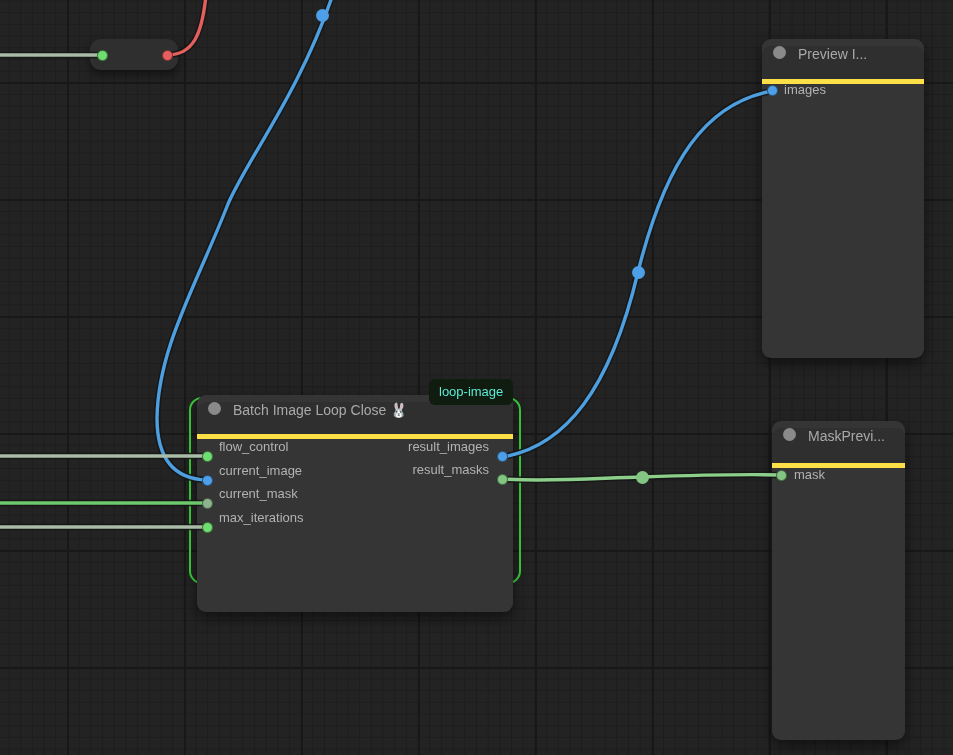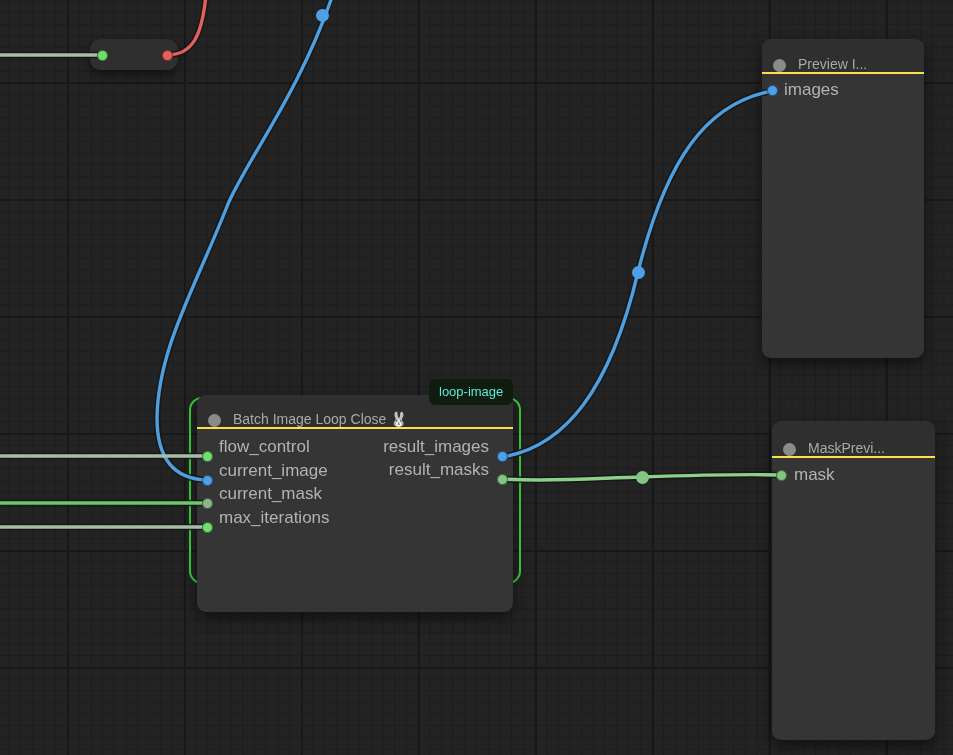--- a/index.html
+++ b/index.html
@@ -15,31 +15,31 @@
     background-size:117px 117px,117px 117px,11.7px 11.7px,11.7px 11.7px;
     background-position:67px 82px,67px 82px,8.5px .5px,8.5px .5px;
   }
   .wires{position:absolute;left:0;top:0;z-index:20;pointer-events:none;}
   .node{
     position:absolute;background:#353535;border-radius:9px;
     box-shadow:0 6px 14px rgba(0,0,0,.5);z-index:10;
   }
   .node-header{
     height:32px;background:#2f2f2f;border-radius:9px 9px 0 0;
-    border-bottom:2px solid #fde047;display:flex;align-items:flex-end;
+    border-bottom:5px solid #fde047;display:flex;align-items:flex-start;margin-top:7px;
   }
   .collapse-dot{
     width:13px;height:13px;border-radius:50%;background:#8a8a8a;
     margin-left:11px;flex:0 0 auto;
   }
   .node-title{
     margin-left:12px;font-size:14px;color:#a9a9a9;white-space:nowrap;
     overflow:hidden;
   }
-  .port-row{position:absolute;height:18px;line-height:18px;font-size:17px;color:#b2b2b2;white-space:nowrap;}
+  .port-row{position:absolute;height:18px;line-height:18px;font-size:13px;color:#b2b2b2;white-space:nowrap;}
   .port-row.in{left:22px;}
   .port-row.out{right:24px;}
   .dot{
     position:absolute;width:11px;height:11px;border-radius:50%;
     box-sizing:border-box;border:1px solid rgba(0,0,0,.45);z-index:30;
   }
   .dot.link-dot{width:13px;height:13px;border:none;}
   .c-green{background:#6fdd6f;}
   .c-mid-green{background:#83c683;}
   .c-muted-green{background:#8cb48c;}
@@ -115,21 +115,21 @@
   </div>
 
   <div class="node" style="left:762px;top:39px;width:162px;height:319px;">
     <div class="node-header" style="height:33px">
       <span class="collapse-dot"></span>
       <span class="node-title">Preview I...</span>
     </div>
     <div class="port-row in" style="top:42px">images</div>
   </div>
 
-  <div class="node" style="left:772px;top:421px;width:163px;height:319px;">
+  <div class="node" style="left:772px;top:421px;width:133px;height:319px;">
     <div class="node-header" style="height:35px">
       <span class="collapse-dot"></span>
       <span class="node-title">MaskPrevi...</span>
     </div>
     <div class="port-row in" style="top:45px">mask</div>
   </div>
 
   <div class="collapsed-node"></div>
 
   <span class="dot c-green" style="left:96.5px;top:49.5px"></span>

